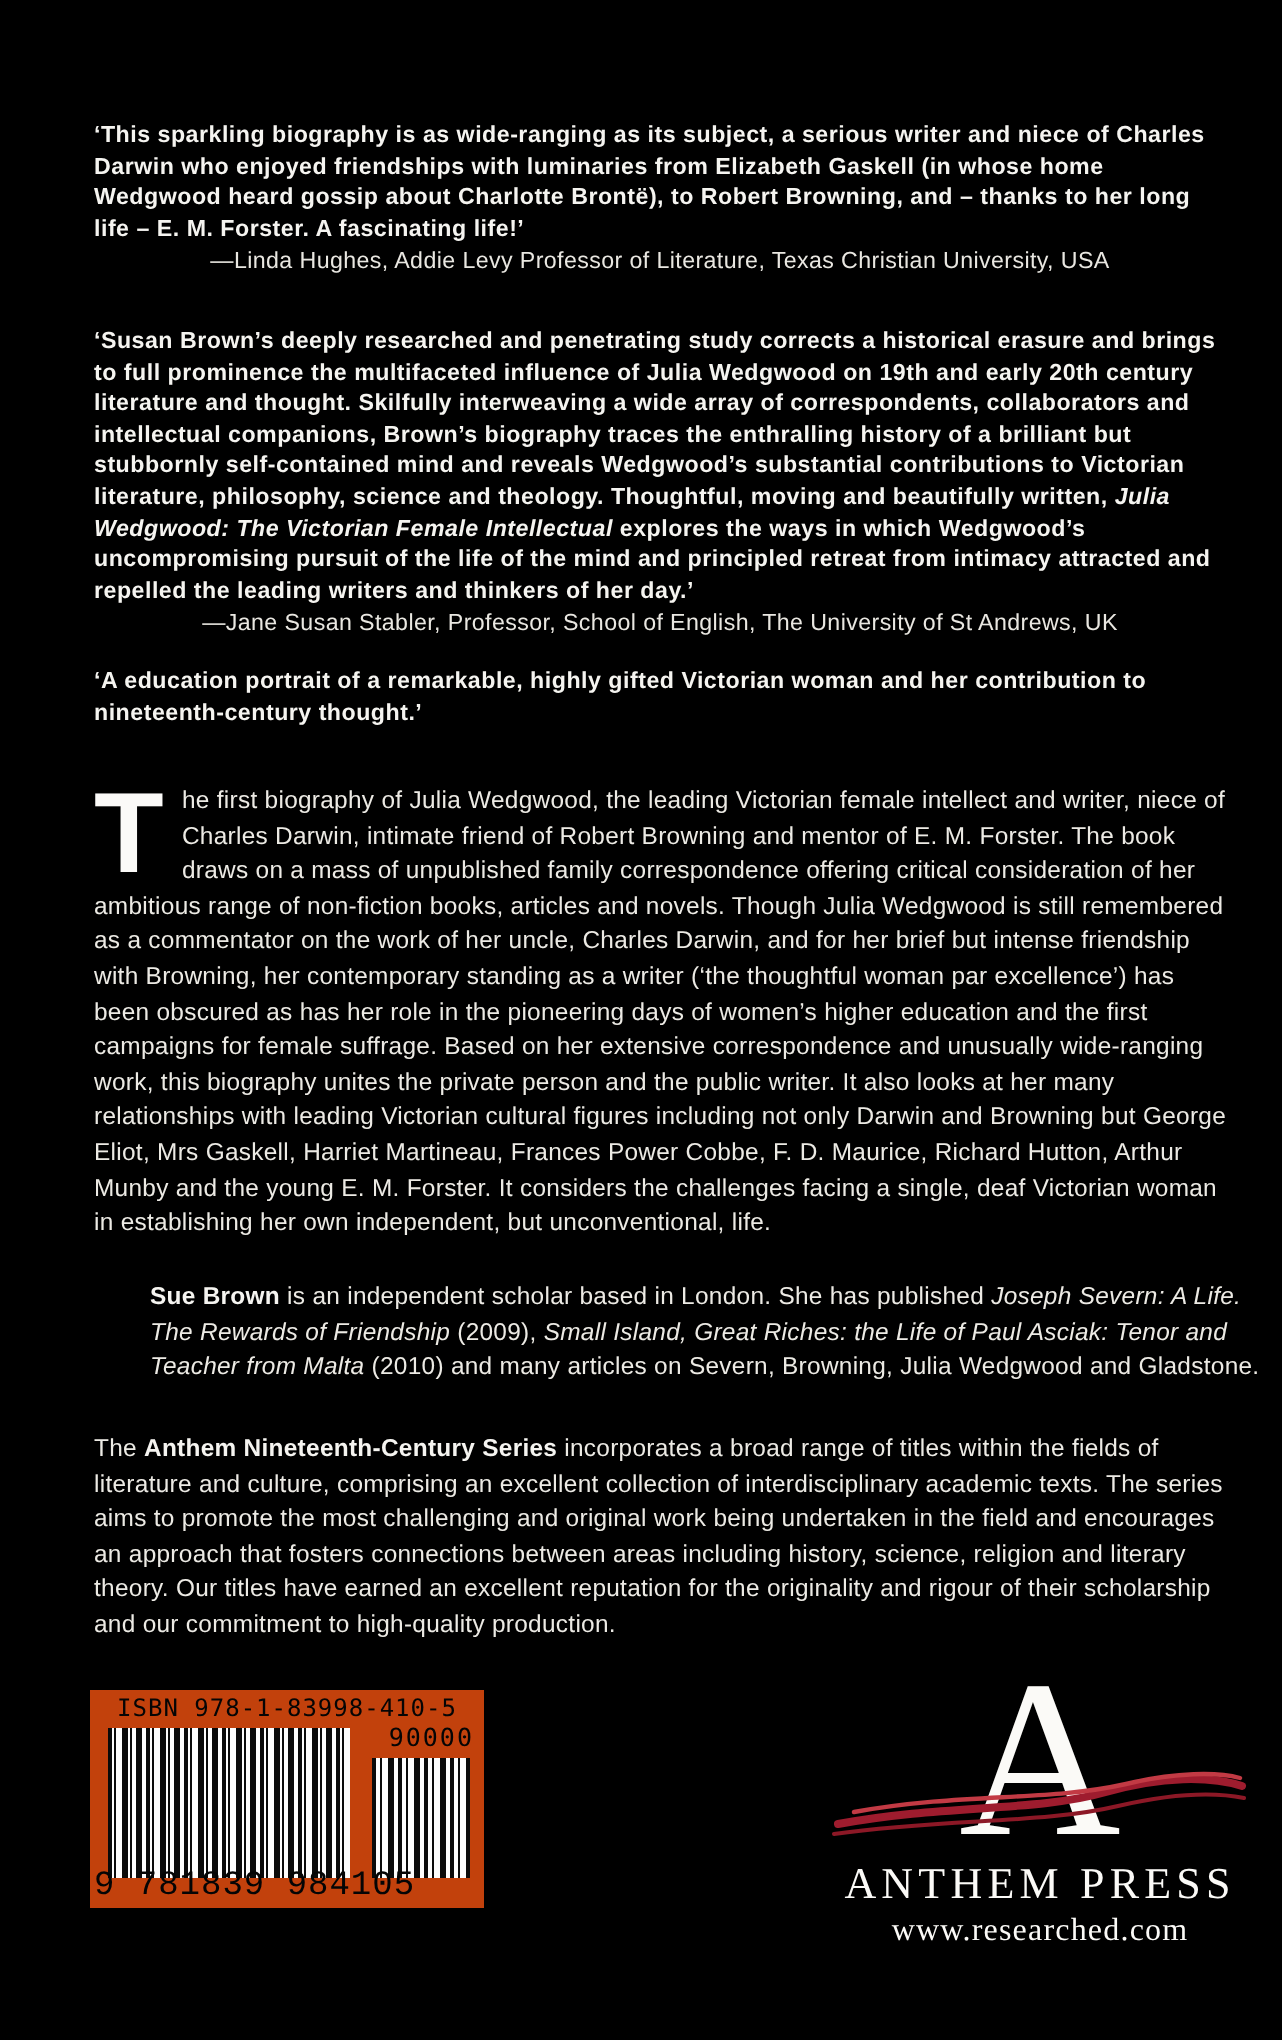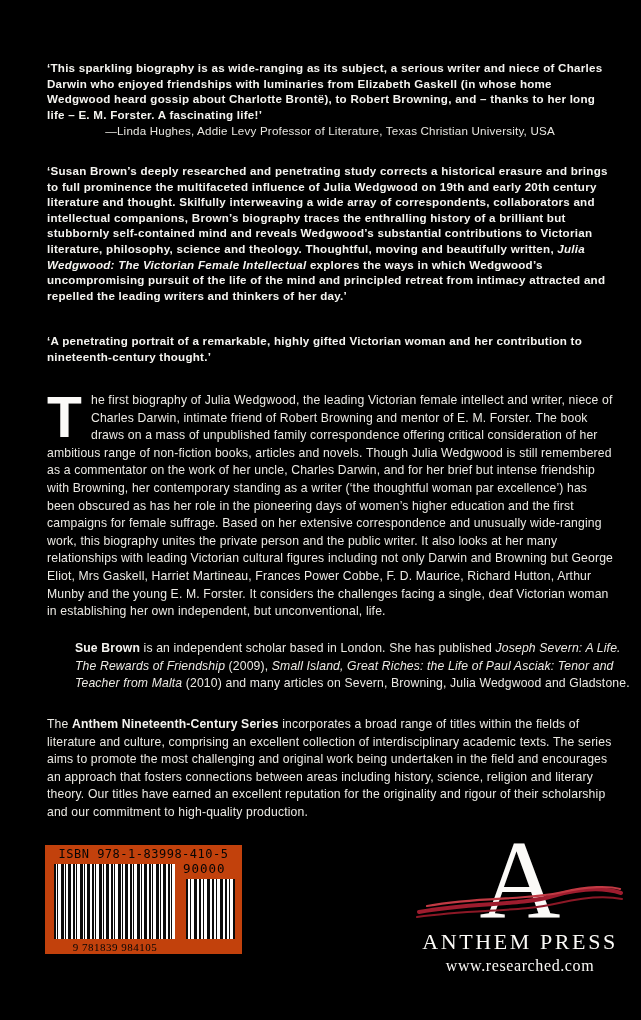--- a/index.html
+++ b/index.html
@@ -76,30 +76,30 @@
     position:absolute;left:141px;top:34px;
     width:49px;height:60px;
     background:
       repeating-linear-gradient(90deg,
         #0a0a0a 0 2px, #fdfdfd 2px 4px,
         #0a0a0a 4px 5px, #fdfdfd 5px 8px,
         #0a0a0a 8px 11px, #fdfdfd 11px 13px);
   }
   .barcode .price{
     position:absolute;top:16px;left:138px;width:54px;
-    text-align:left;
+    text-align:right;
     font-family:"DejaVu Sans Mono", monospace;
     font-size:12.5px;letter-spacing:1px;
     color:#050505;
   }
   .barcode .digits{
     position:absolute;bottom:1px;left:2px;width:136px;
     text-align:center;
-    font-family:Liberation Serif, serif;
-    font-size:11px;letter-spacing:.5px;
+    font-family:Liberation Mono, monospace;
+    font-size:17px;letter-spacing:.5px;
     color:#050505;white-space:nowrap;
   }
   
   .logo{
     position:absolute;left:415px;top:836px;width:210px;
     text-align:center;
     font-family:"Liberation Serif", serif;
     color:#fbfaf7;
   }
   .monogram{
@@ -133,24 +133,25 @@
 
 <div class="cover">
 
   <div class="sec" style="top:60px;">
     <p class="quote">‘This sparkling biography is as wide-ranging as its subject, a serious writer and niece of Charles Darwin who enjoyed friendships with luminaries from Elizabeth Gaskell (in whose home Wedgwood heard gossip about Charlotte Brontë), to Robert Browning, and – thanks to her long life – E. M. Forster. A fascinating life!’</p>
     <p class="attribution">—Linda Hughes, Addie Levy Professor of Literature, Texas Christian University, USA</p>
   </div>
 
   <div class="sec" style="top:163px;">
     <p class="quote"><span>‘Susan Brown’s deeply researched and penetrating study corrects a historical erasure and brings to full prominence the multifaceted influence of Julia Wedgwood on 19th and early 20th century literature and thought. Skilfully interweaving a wide array of correspondents, collaborators and intellectual companions, Brown’s biography traces the enthralling history of a brilliant but stubbornly self-contained mind and reveals Wedgwood’s substantial contributions to Victorian literature, philosophy, science and theology. Thoughtful, moving and beautifully written, </span><em>Julia Wedgwood: The Victorian Female Intellectual</em><span> explores the ways in which Wedgwood’s uncompromising pursuit of the life of the mind and principled retreat from intimacy attracted and repelled the leading writers and thinkers of her day.’</span></p>
+    <p class="attribution">—Jane Susan Stabler, Professor, School of English, The University of St Andrews, UK</p>
   </div>
 
   <div class="sec" style="top:333px;">
-    <p class="quote">‘A penetrating portrait of a remarkable, highly gifted Victorian woman and her contribution to nineteenth-century thought.’</p>
+    <p class="quote">‘A education portrait of a remarkable, highly gifted Victorian woman and her contribution to nineteenth-century thought.’</p>
   </div>
 
   <div class="sec" style="top:392px;">
     <p class="body-text"><span class="drop-cap">T</span><span>he first biography of Julia Wedgwood, the leading Victorian female intellect and writer, niece of Charles Darwin, intimate friend of Robert Browning and mentor of E. M. Forster. The book draws on a mass of unpublished family correspondence offering critical consideration of her ambitious range of non-fiction books, articles and novels. Though Julia Wedgwood is still remembered as a commentator on the work of her uncle, Charles Darwin, and for her brief but intense friendship with Browning, her contemporary standing as a writer (‘the thoughtful woman par excellence’) has been obscured as has her role in the pioneering days of women’s higher education and the first campaigns for female suffrage. Based on her extensive correspondence and unusually wide-ranging work, this biography unites the private person and the public writer. It also looks at her many relationships with leading Victorian cultural figures including not only Darwin and Browning but George Eliot, Mrs Gaskell, Harriet Martineau, Frances Power Cobbe, F. D. Maurice, Richard Hutton, Arthur Munby and the young E. M. Forster. It considers the challenges facing a single, deaf Victorian woman in establishing her own independent, but unconventional, life.</span></p>
   </div>
 
   <div class="sec" style="top:640px;margin-left:28px;">
     <p class="body-text"><b>Sue Brown</b><span> is an independent scholar based in London. She has published </span><i>Joseph Severn: A Life. The Rewards of Friendship</i><span> (2009), </span><i>Small Island, Great Riches: the Life of Paul Asciak: Tenor and Teacher from Malta</i><span> (2010) and many articles on Severn, Browning, Julia Wedgwood and Gladstone.</span></p>
   </div>
 

